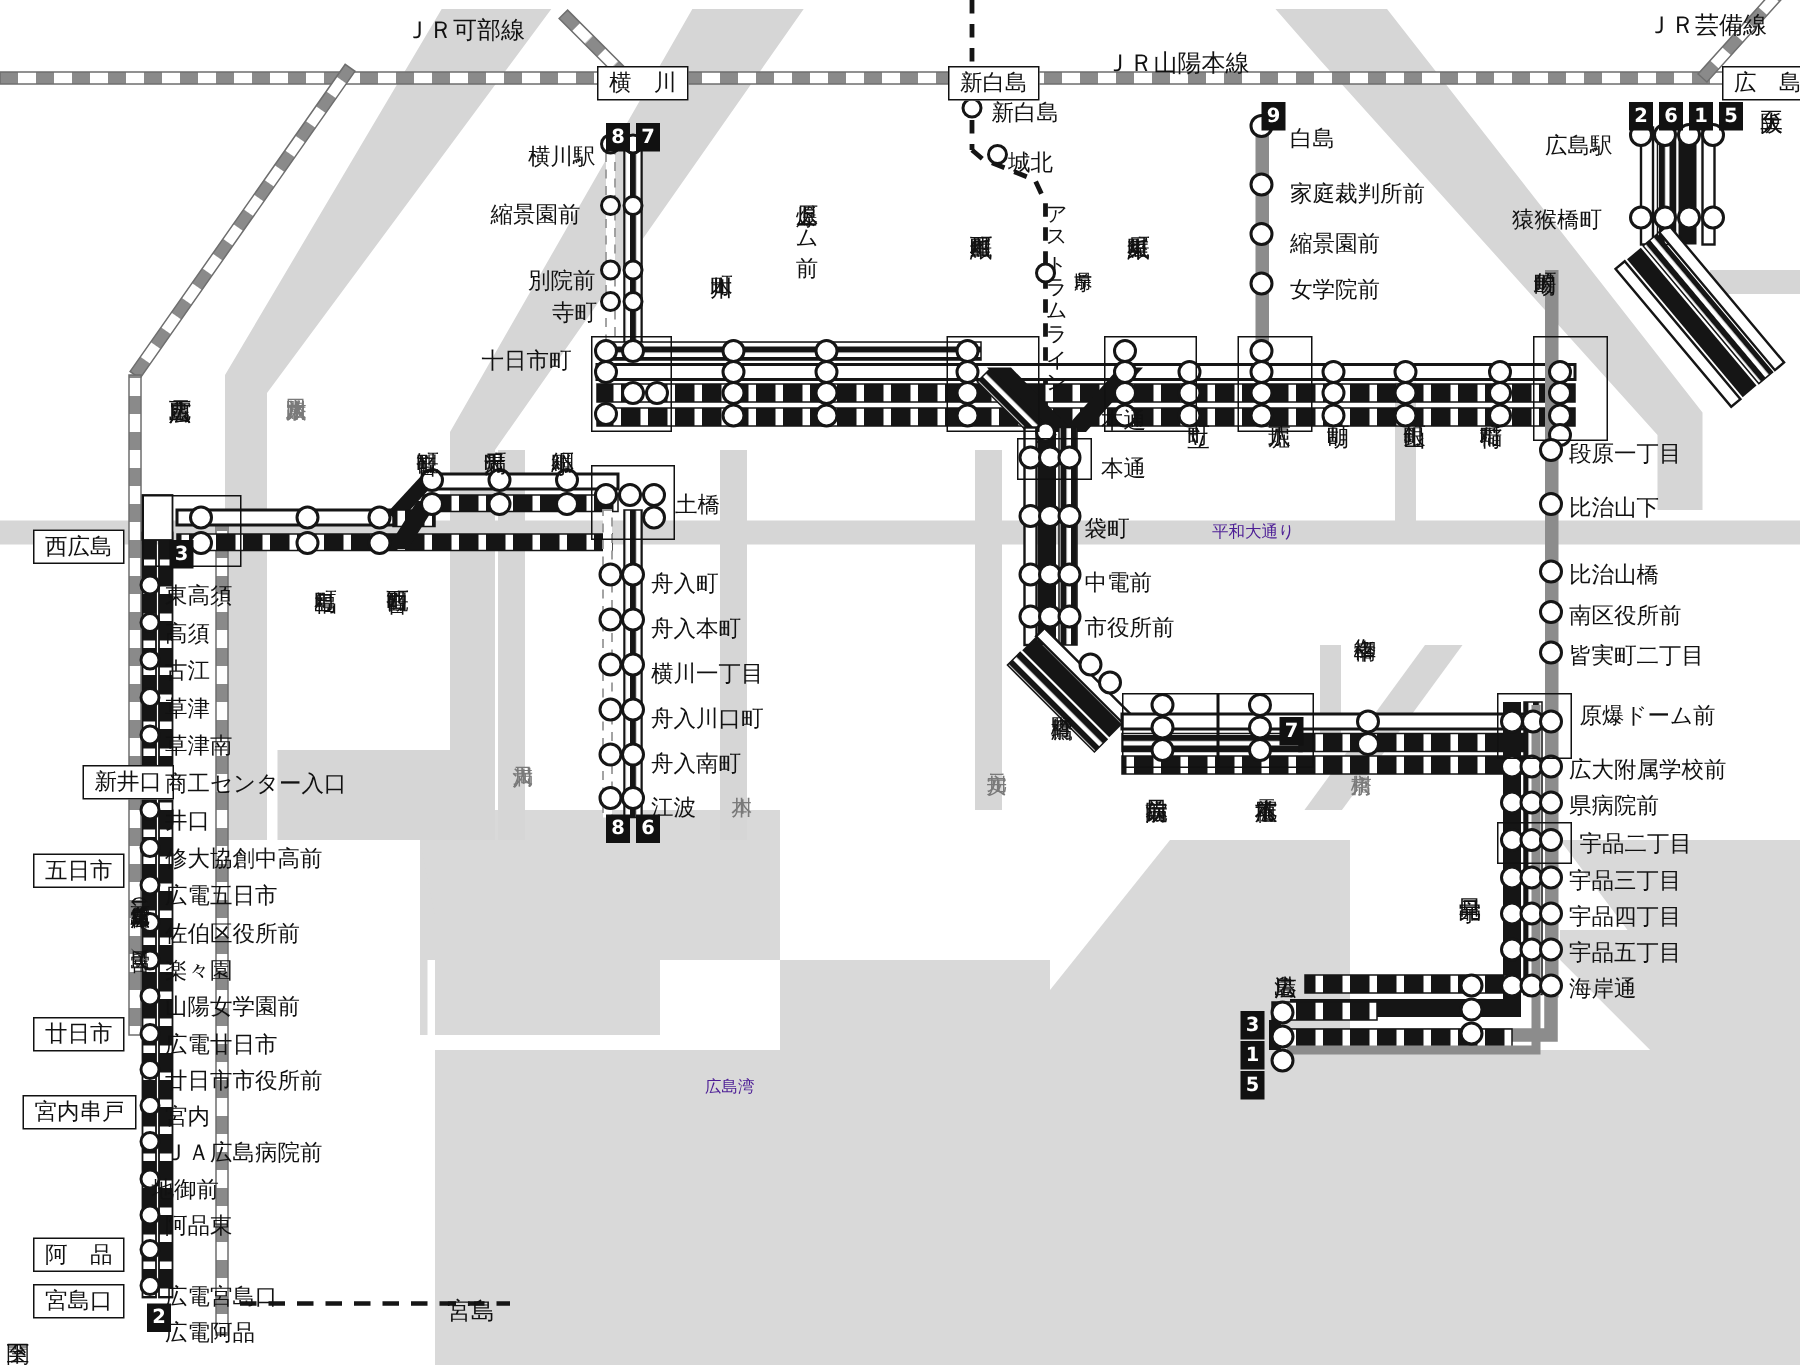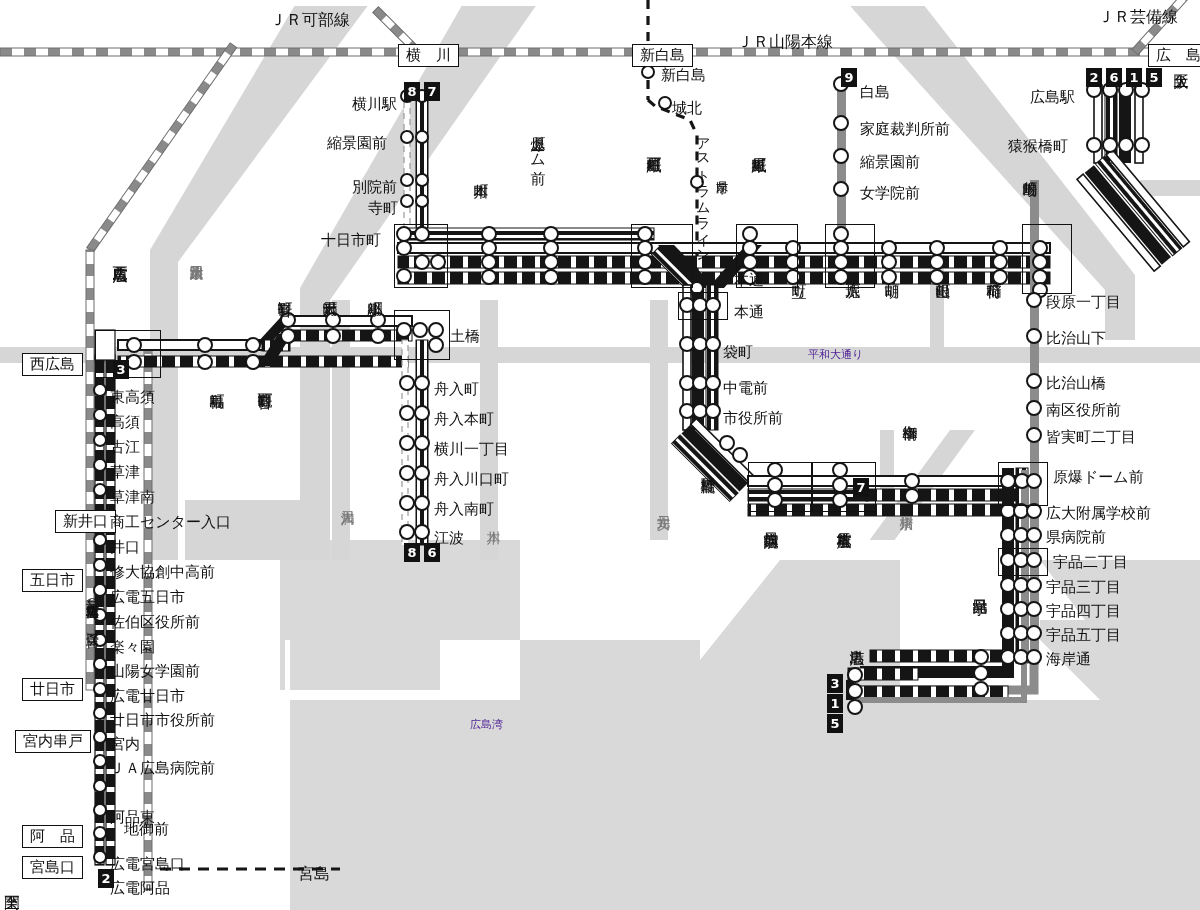--- a/index.html
+++ b/index.html
@@ -616,21 +616,21 @@
       <div class="lbl h" style="left: 110px; top: 540px;">井口</div>
       <div class="lbl h" style="left: 110px; top: 565px;">修大協創中高前</div>
       <div class="lbl h" style="left: 110px; top: 590px;">広電五日市</div>
       <div class="lbl h" style="left: 110px; top: 615px;">佐伯区役所前</div>
       <div class="lbl h" style="left: 110px; top: 640px;">楽々園</div>
       <div class="lbl h" style="left: 110px; top: 664px;">山陽女学園前</div>
       <div class="lbl h" style="left: 110px; top: 689px;">広電廿日市</div>
       <div class="lbl h" style="left: 110px; top: 713px;">廿日市市役所前</div>
       <div class="lbl h" style="left: 110px; top: 737px;">宮内</div>
       <div class="lbl h" style="left: 110px; top: 761px;">ＪＡ広島病院前</div>
-      <div class="lbl h" style="left: 124px; top: 786px; margin-top: 36px;">地御前</div>
+      <div class="lbl h" style="left: 101px; top: 786px;">地御前</div>
       <div class="lbl h" style="left: 110px; top: 810px;">阿品東</div>
       <div class="lbl h" style="left: 110px; top: 833px; margin-top: 48px;">広電阿品</div>
       <div class="lbl h" style="left: 110px; top: 857px;">広電宮島口</div>
       <div class="lbl vtxt13" style="left: 86px; top: 594px;">広電宮島線（西広島←→宮島口）</div>
       <div class="lbl vtxt" style="left: 112px; top: 255px;">広電西広島</div>
       <div class="lbl vtxt14" style="left: 697px; top: 128px;">アストラムライン</div>
     </div>
 
 </div>
 

